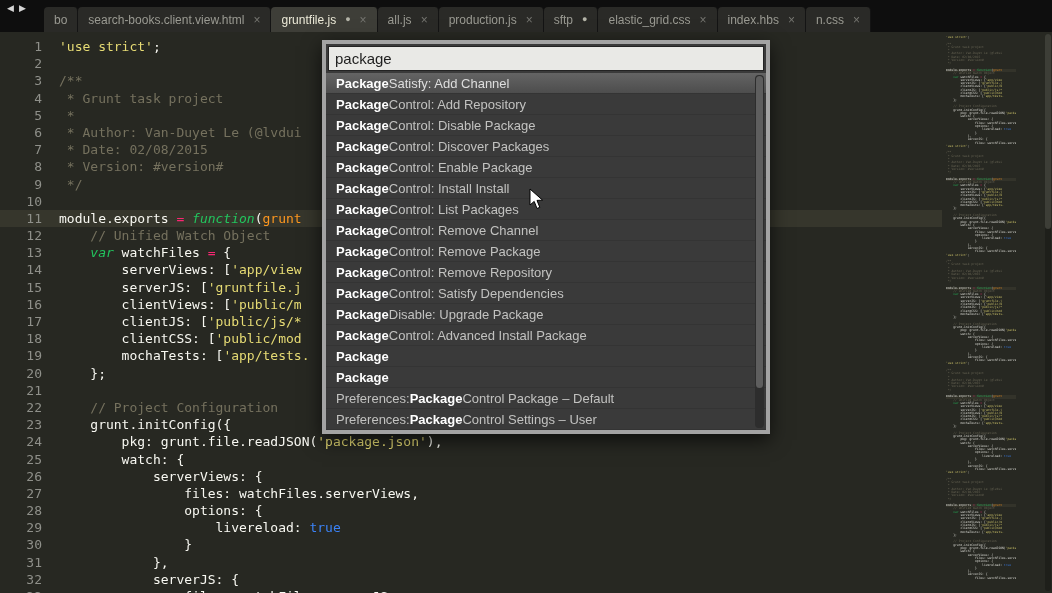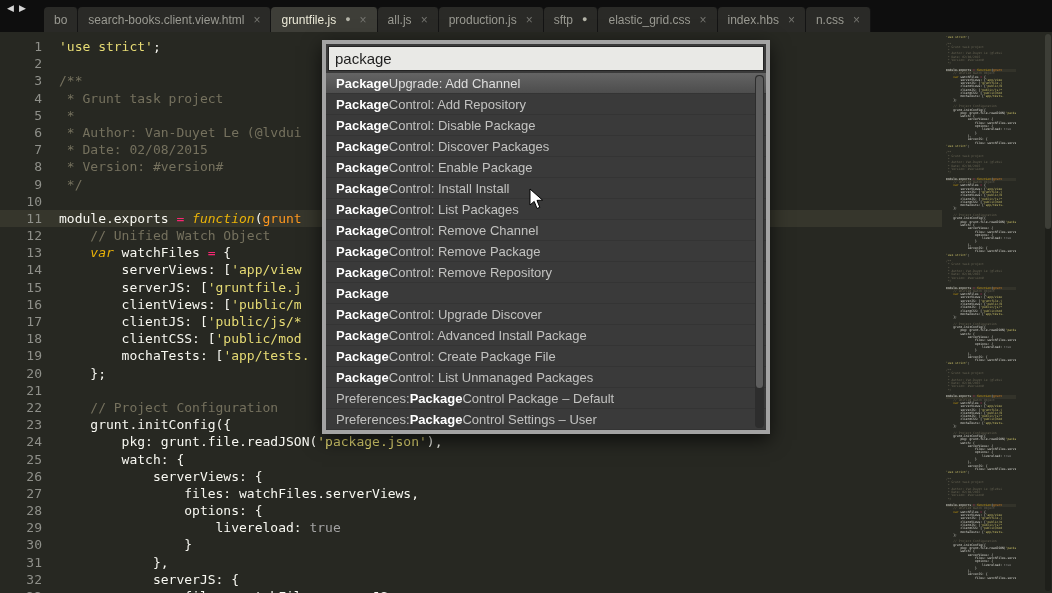--- a/index.html
+++ b/index.html
@@ -15,21 +15,21 @@
   .tab .dot{margin-left:9px;color:#b4b4a8;font-size:9px;line-height:1;}
 
   
   .editor{position:absolute;top:32px;left:0;right:0;bottom:0;background:#272822;}
   .code{position:absolute;top:6px;left:0;right:110px;font-family:"DejaVu Sans Mono",monospace;font-size:13px;line-height:17.2px;white-space:pre;overflow:hidden;}
   .line{display:flex;height:17.2px;}
   .line.current{background:#36362c;}
   .gutter{width:42px;text-align:right;padding-right:17px;color:#8f908a;flex:none;}
   .ltext{flex:1;}
   .c-w{color:#f8f8f2}.c-cmt{color:#75715e}.c-str{color:#e6db74}.c-red{color:#f92672}
-  .c-cyani{color:#eab308;font-style:italic}.c-orangei{color:#fd971f;}.c-purp{color:#a3a3a3}
+  .c-cyani{color:#22c55e;font-style:italic}.c-orangei{color:#fd971f;}.c-purp{color:#3b82f6}
 
   
   .minimap{position:absolute;top:4px;right:36px;width:70px;bottom:8px;overflow:hidden;opacity:.8;font-family:"DejaVu Sans Mono",monospace;font-size:3px;line-height:3.3px;white-space:pre;}
   .minimap .line{height:3.3px;}
 
   
   .vscroll{position:absolute;top:2px;right:1px;bottom:2px;width:6px;background:#1e1f1a;border-radius:3px;}
   .vthumb{height:195px;background:#3d3e37;border-radius:3px;}
 
   
@@ -100,21 +100,21 @@
     <div class="vscroll">
       <div class="vthumb"></div>
     </div>
   </div>
 
   <div class="palette">
     <input class="p-input" id="palette-input" value="package" style="">
     <div class="p-list" id="palette-list">
         <div class="p-row selected">
           <b>Package</b>
-          <span> Upgrade: Add Channel</span>
+          <span> Satisfy: Add Channel</span>
         </div>
         <div class="p-row">
           <b>Package</b>
           <span> Control: Add Repository</span>
         </div>
         <div class="p-row">
           <b>Package</b>
           <span> Control: Disable Package</span>
         </div>
         <div class="p-row">
@@ -140,36 +140,35 @@
         <div class="p-row">
           <b>Package</b>
           <span> Control: Remove Package</span>
         </div>
         <div class="p-row">
           <b>Package</b>
           <span> Control: Remove Repository</span>
         </div>
         <div class="p-row">
           <b>Package</b>
+          <span> Control: Satisfy Dependencies</span>
         </div>
         <div class="p-row">
           <b>Package</b>
-          <span> Control: Upgrade Discover</span>
+          <span> Disable: Upgrade Package</span>
         </div>
         <div class="p-row">
           <b>Package</b>
           <span> Control: Advanced Install Package</span>
         </div>
         <div class="p-row">
           <b>Package</b>
-          <span> Control: Create Package File</span>
         </div>
         <div class="p-row">
           <b>Package</b>
-          <span> Control: List Unmanaged Packages</span>
         </div>
         <div class="p-row">
           <span>Preferences: </span>
           <b>Package</b>
           <span> Control Package – Default</span>
         </div>
         <div class="p-row">
           <span>Preferences: </span>
           <b>Package</b>
           <span> Control Settings – User</span>

